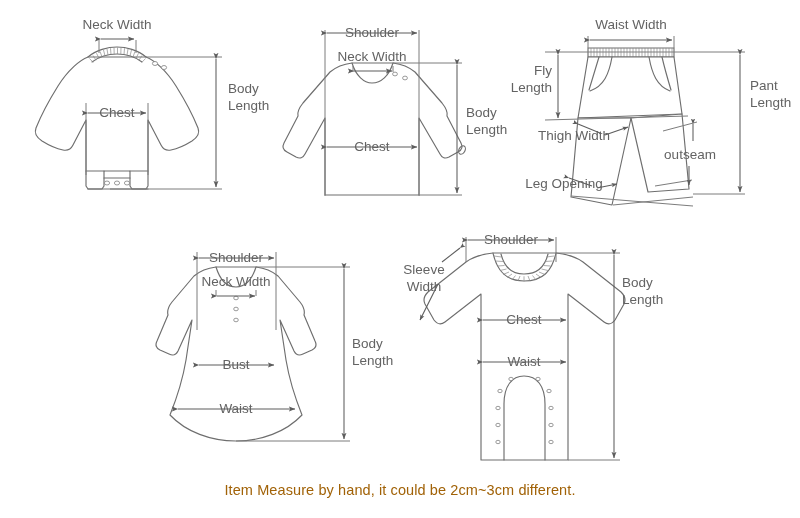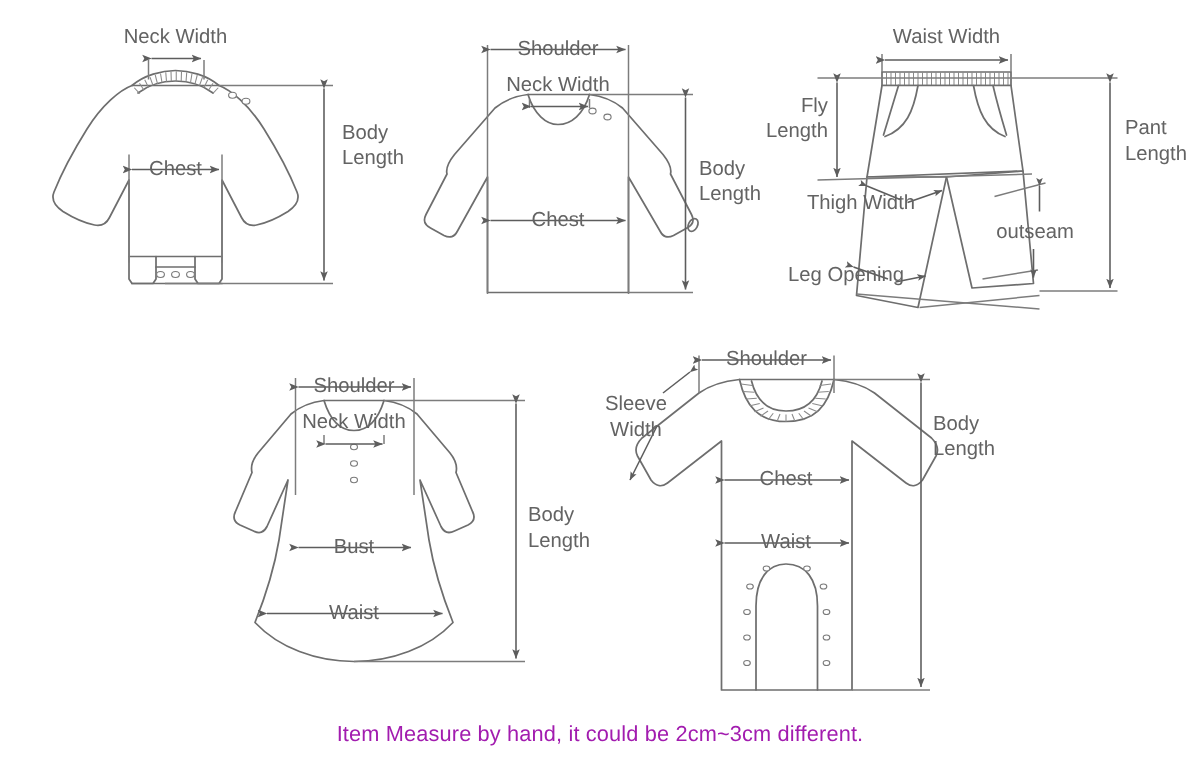--- a/index.html
+++ b/index.html
@@ -67,21 +67,21 @@
   }
   text.label.mid { text-anchor: middle; }
   text.label.start { text-anchor: start; }
   text.label.end { text-anchor: end; }
   .caption {
     position: absolute;
     left: 0;
     top: 482px;
     width: 800px;
     text-align: center;
-    color: #a21caf;
+    color: #a16207;
     font-size: 14.5px;
     font-family: "Liberation Sans", "DejaVu Sans", sans-serif;
     letter-spacing: 0.1px;
   }
 </style>
 </head>
 <body>
 
 <div id="page">
 

